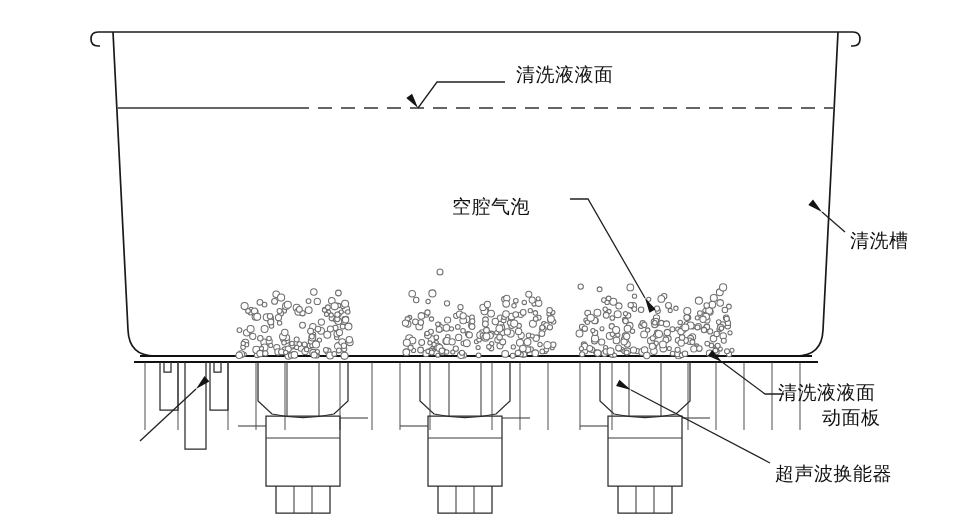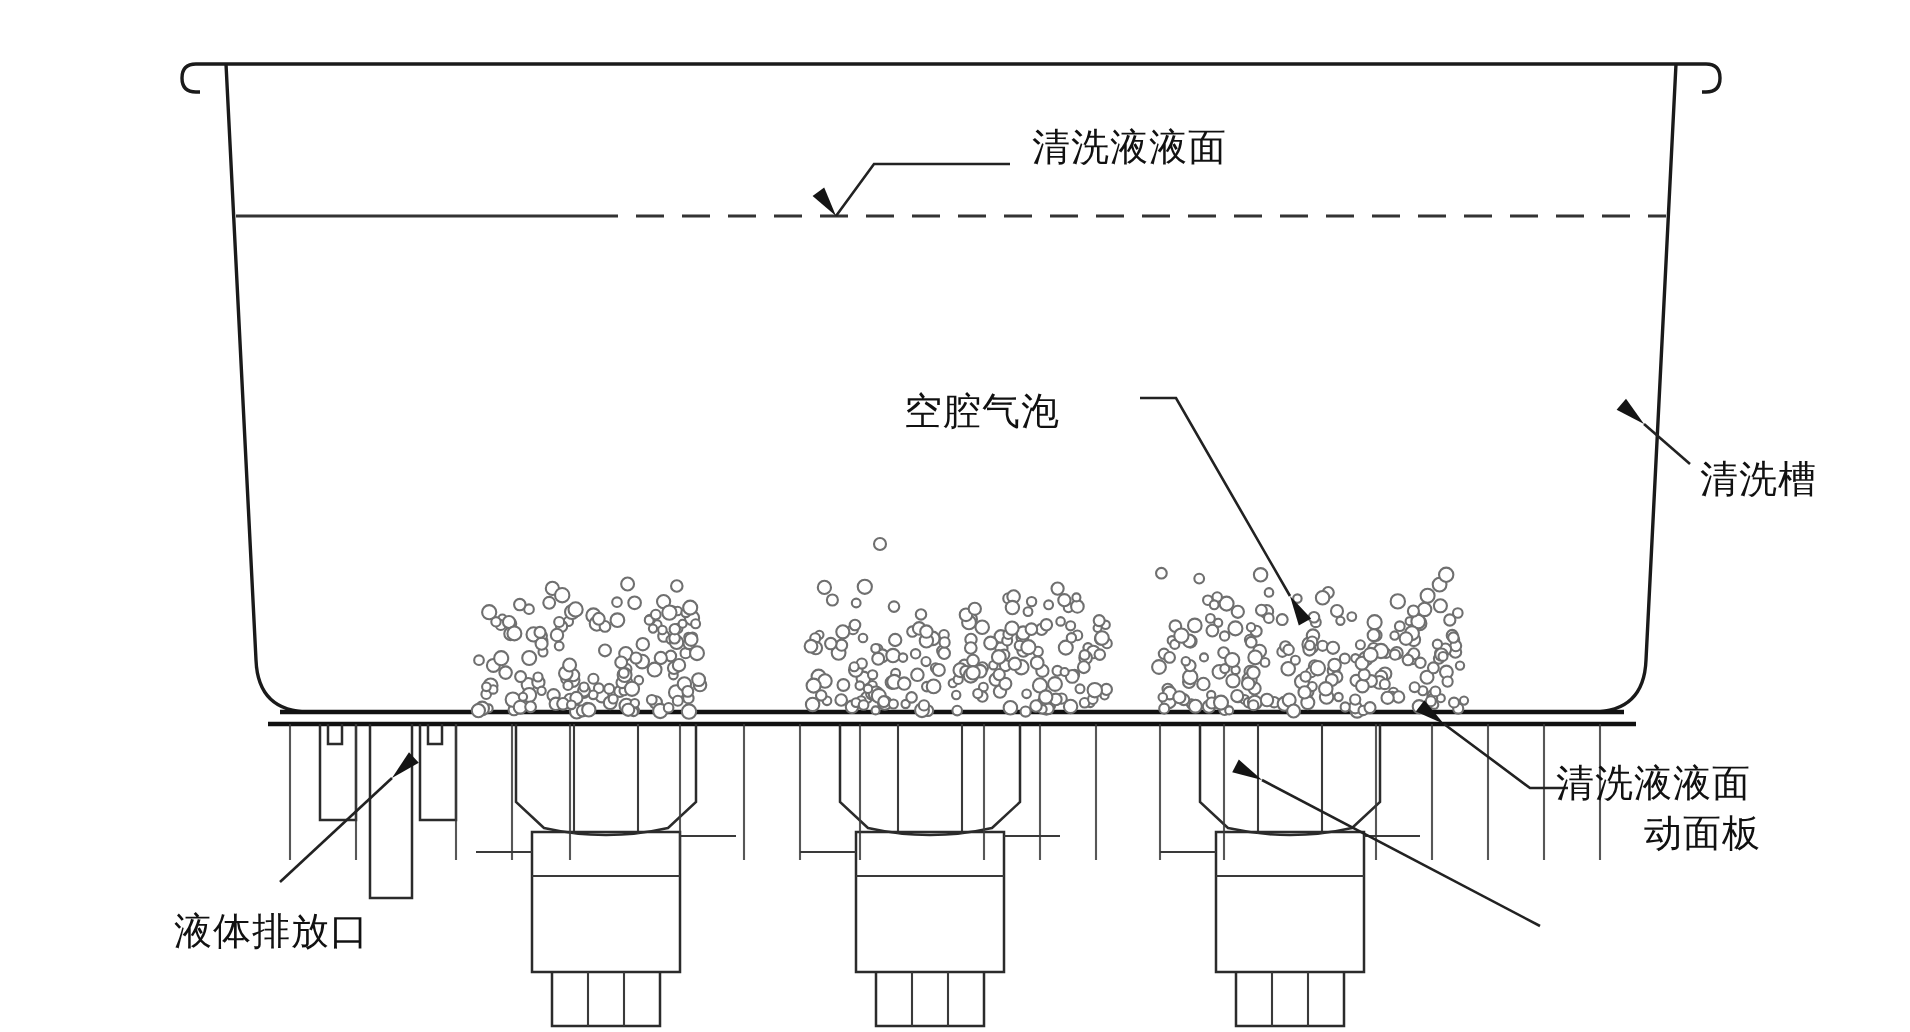--- a/index.html
+++ b/index.html
@@ -747,16 +747,16 @@
   <div class="label-text" style="left:516px; top:63px;">清洗液液面</div>
 
   <div class="label-text" style="left:452px; top:195px;">空腔气泡</div>
 
   <div class="label-text" style="left:850px; top:229px;">清洗槽</div>
 
   <div class="label-text" style="left:778px; top:381px;">清洗液液面</div>
 
   <div class="label-text" style="left:778px; top:406px;margin-left:44px;">动面板</div>
 
-
-  <div class="label-text" style="left:87px; top:455px;">液体排放口</div>
+  <div class="label-text" style="left:775px; top:462px;">超声波换能器</div>
+
 
 </div>
 
 </body></html>

